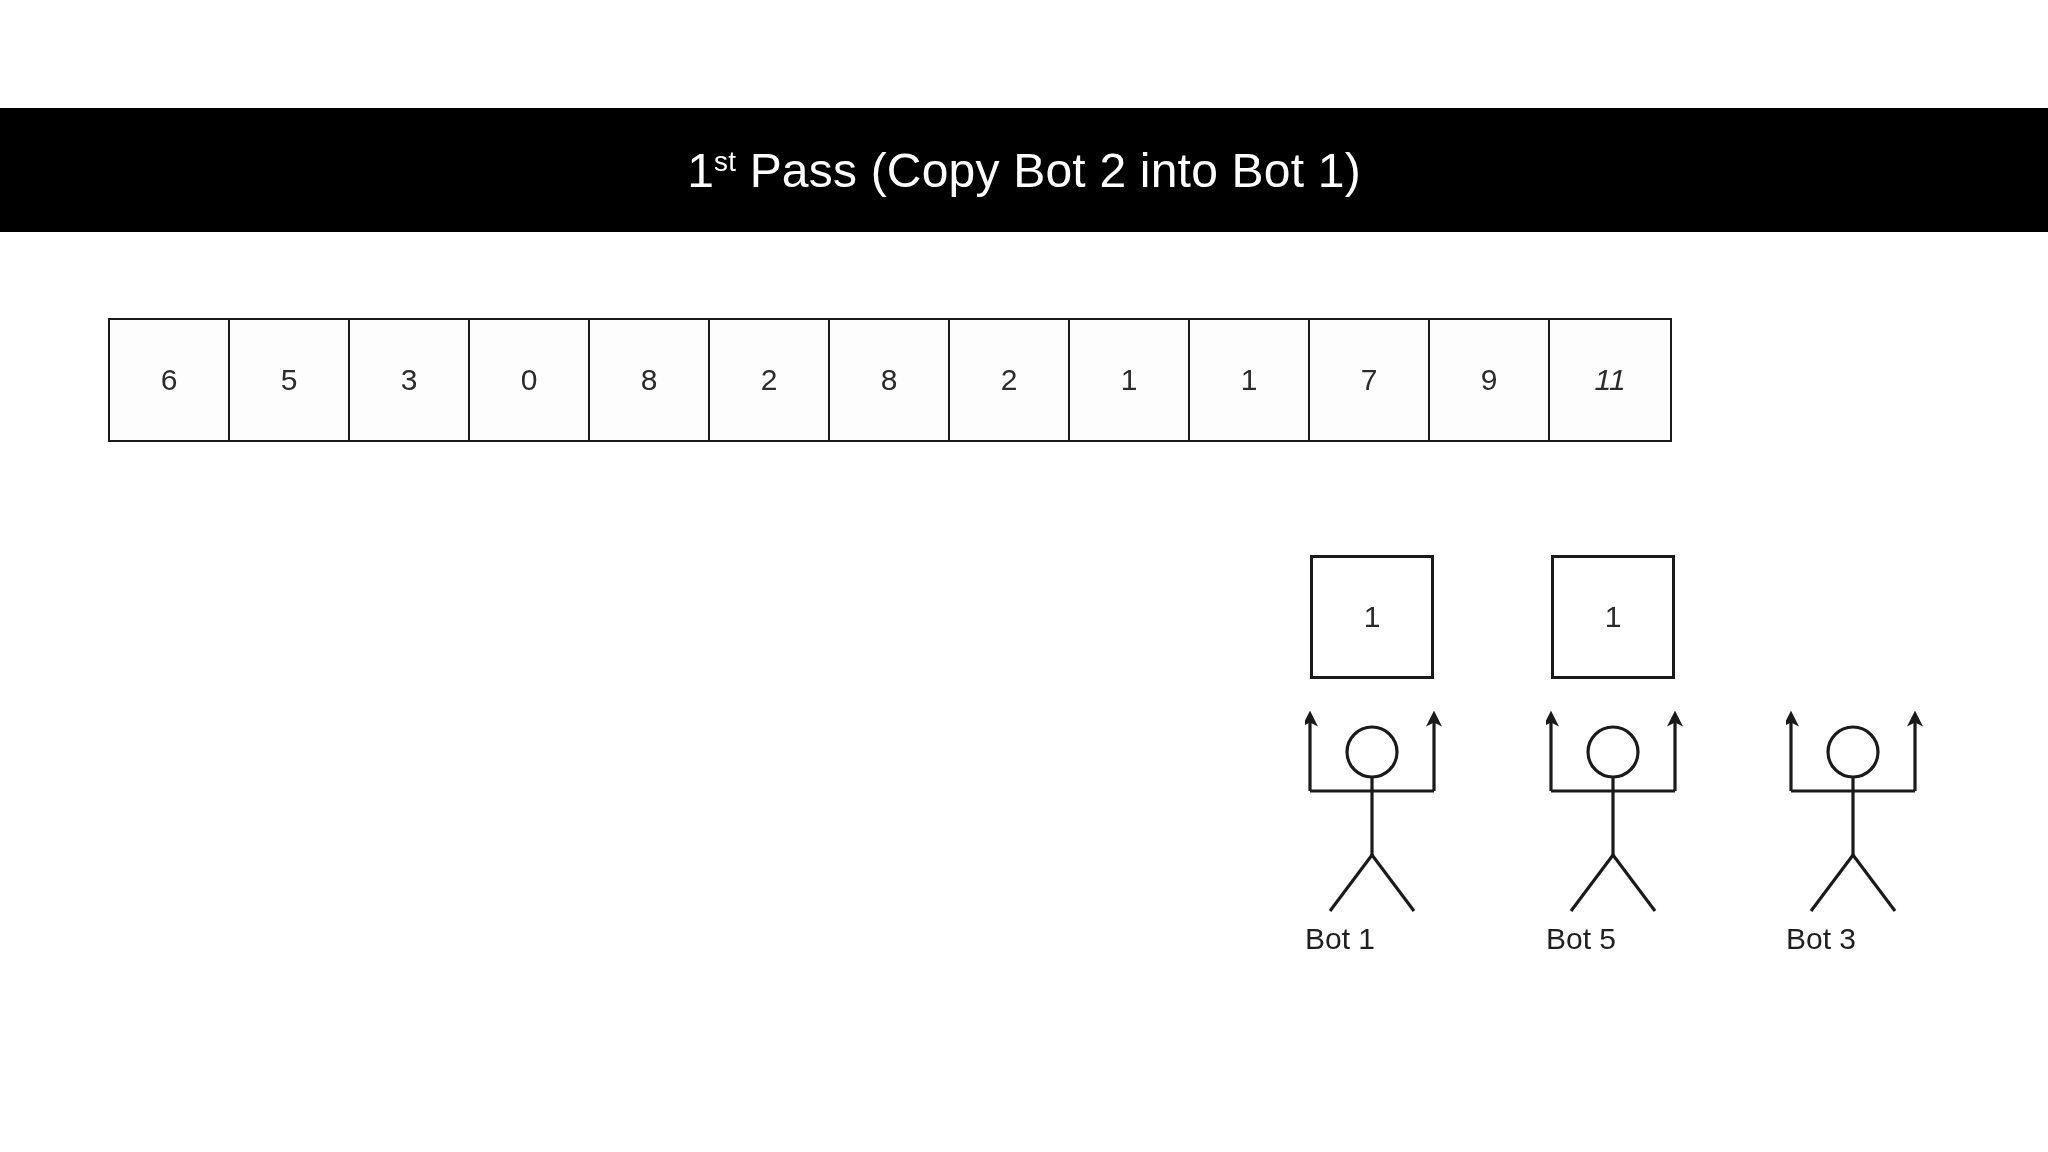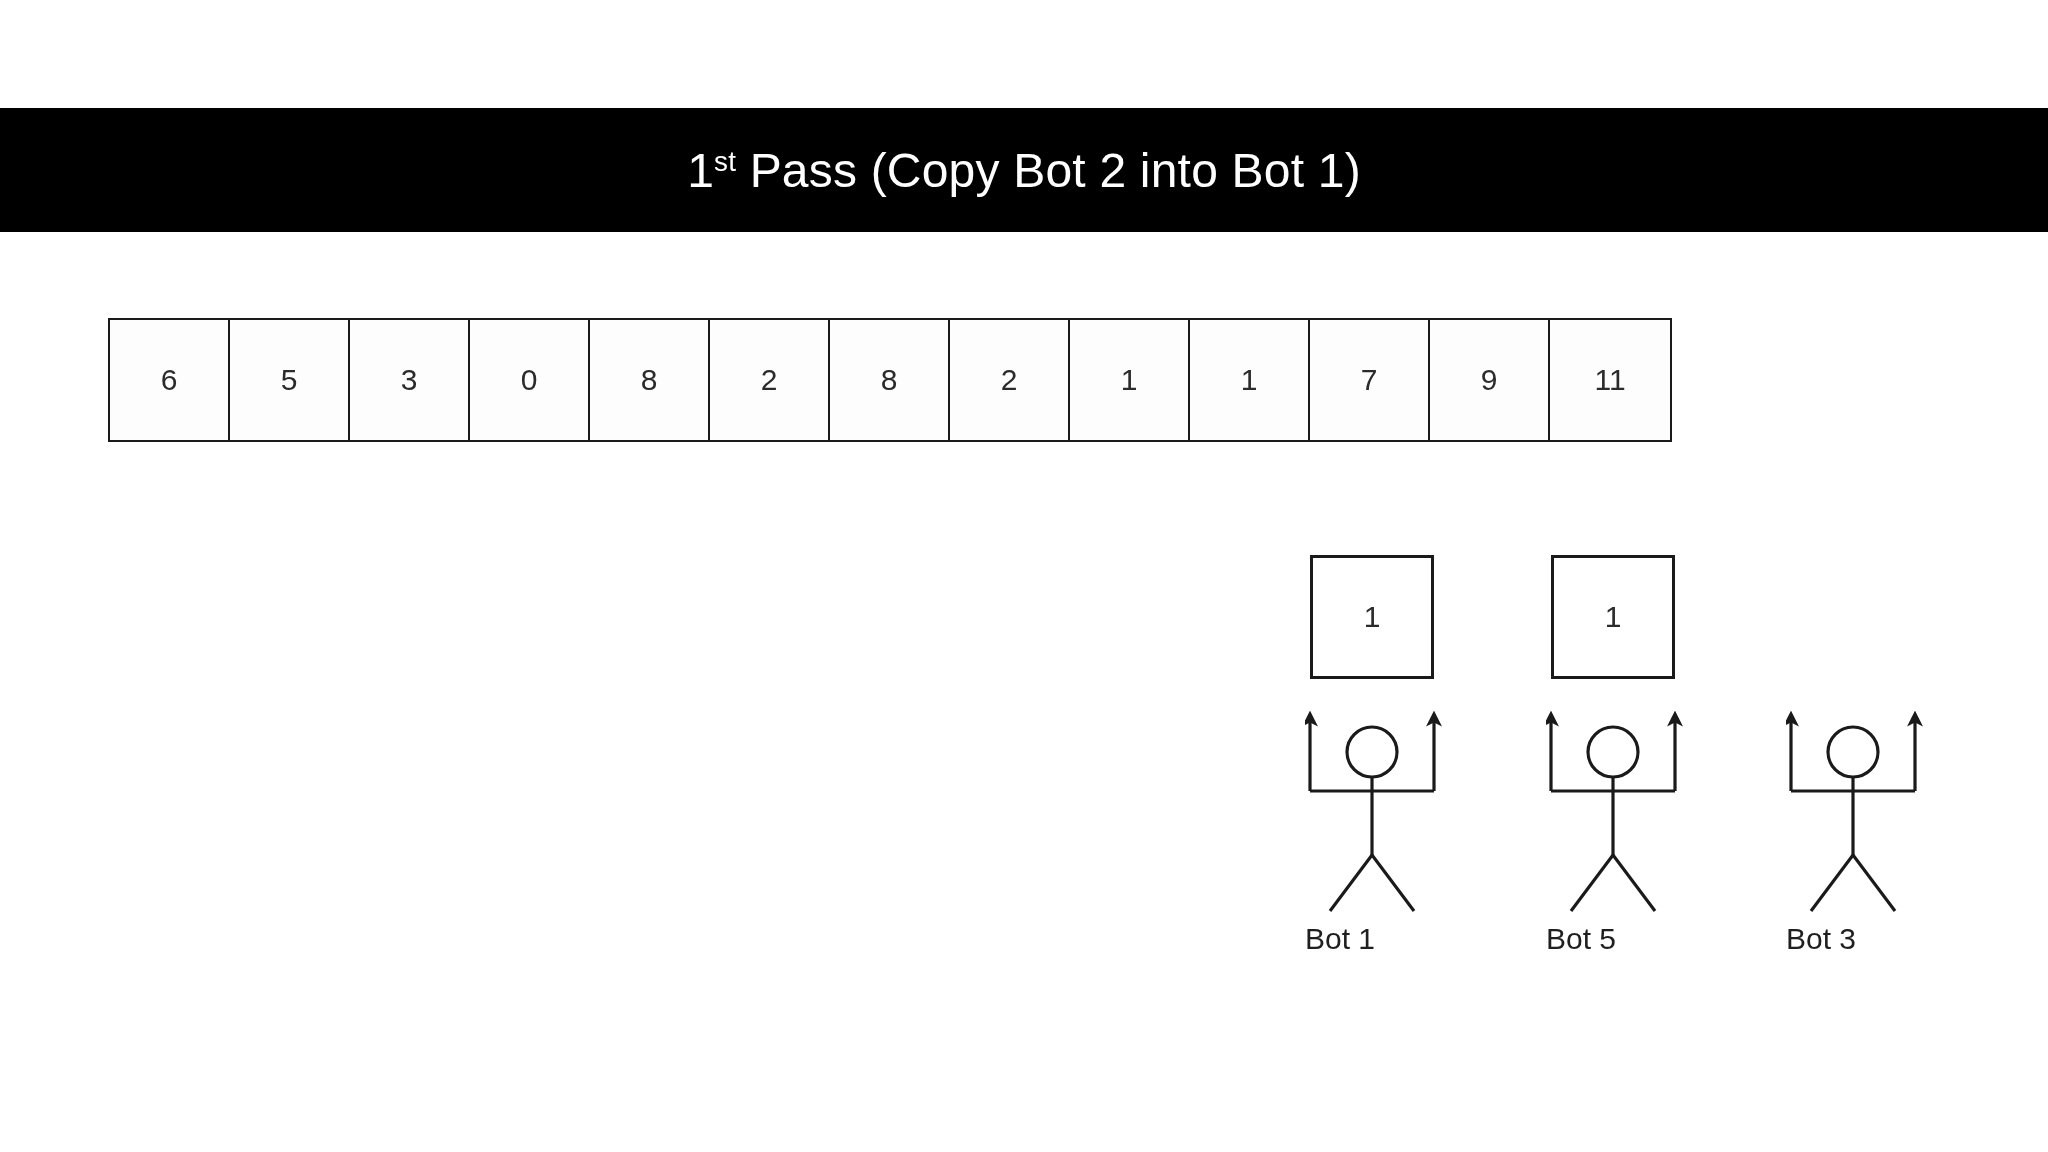--- a/index.html
+++ b/index.html
@@ -61,20 +61,21 @@
     display: flex;
     align-items: center;
     justify-content: center;
     font-size: 30px;
     color: #2b2b2b;
     font-family: "Liberation Sans", sans-serif;
     background: #fdfdfd;
   }
   .array-cell:last-child {
     border-right: none;
+    font-style: italic;
   }
 
   
   .bots-area {
     position: absolute;
     left: 1305px;
     top: 550px;
     width: 640px;
     height: 420px;
   }

